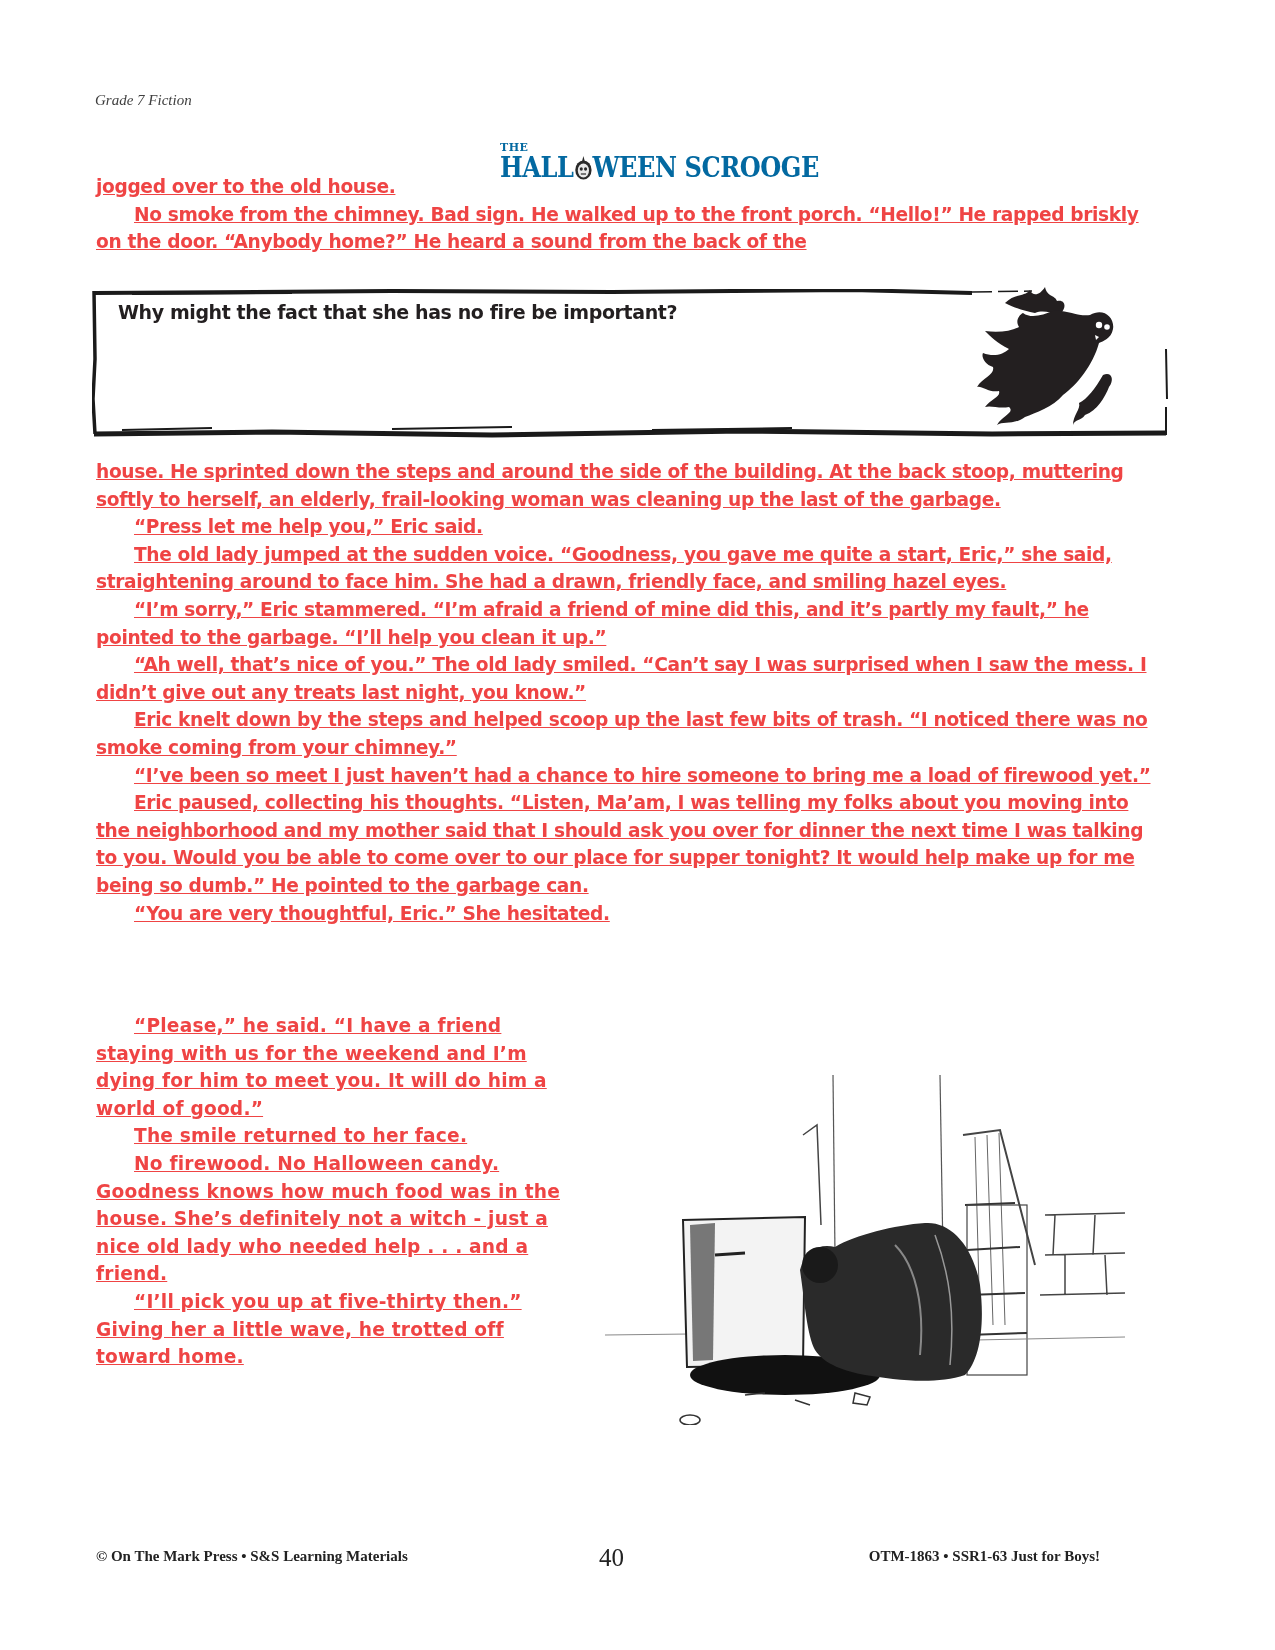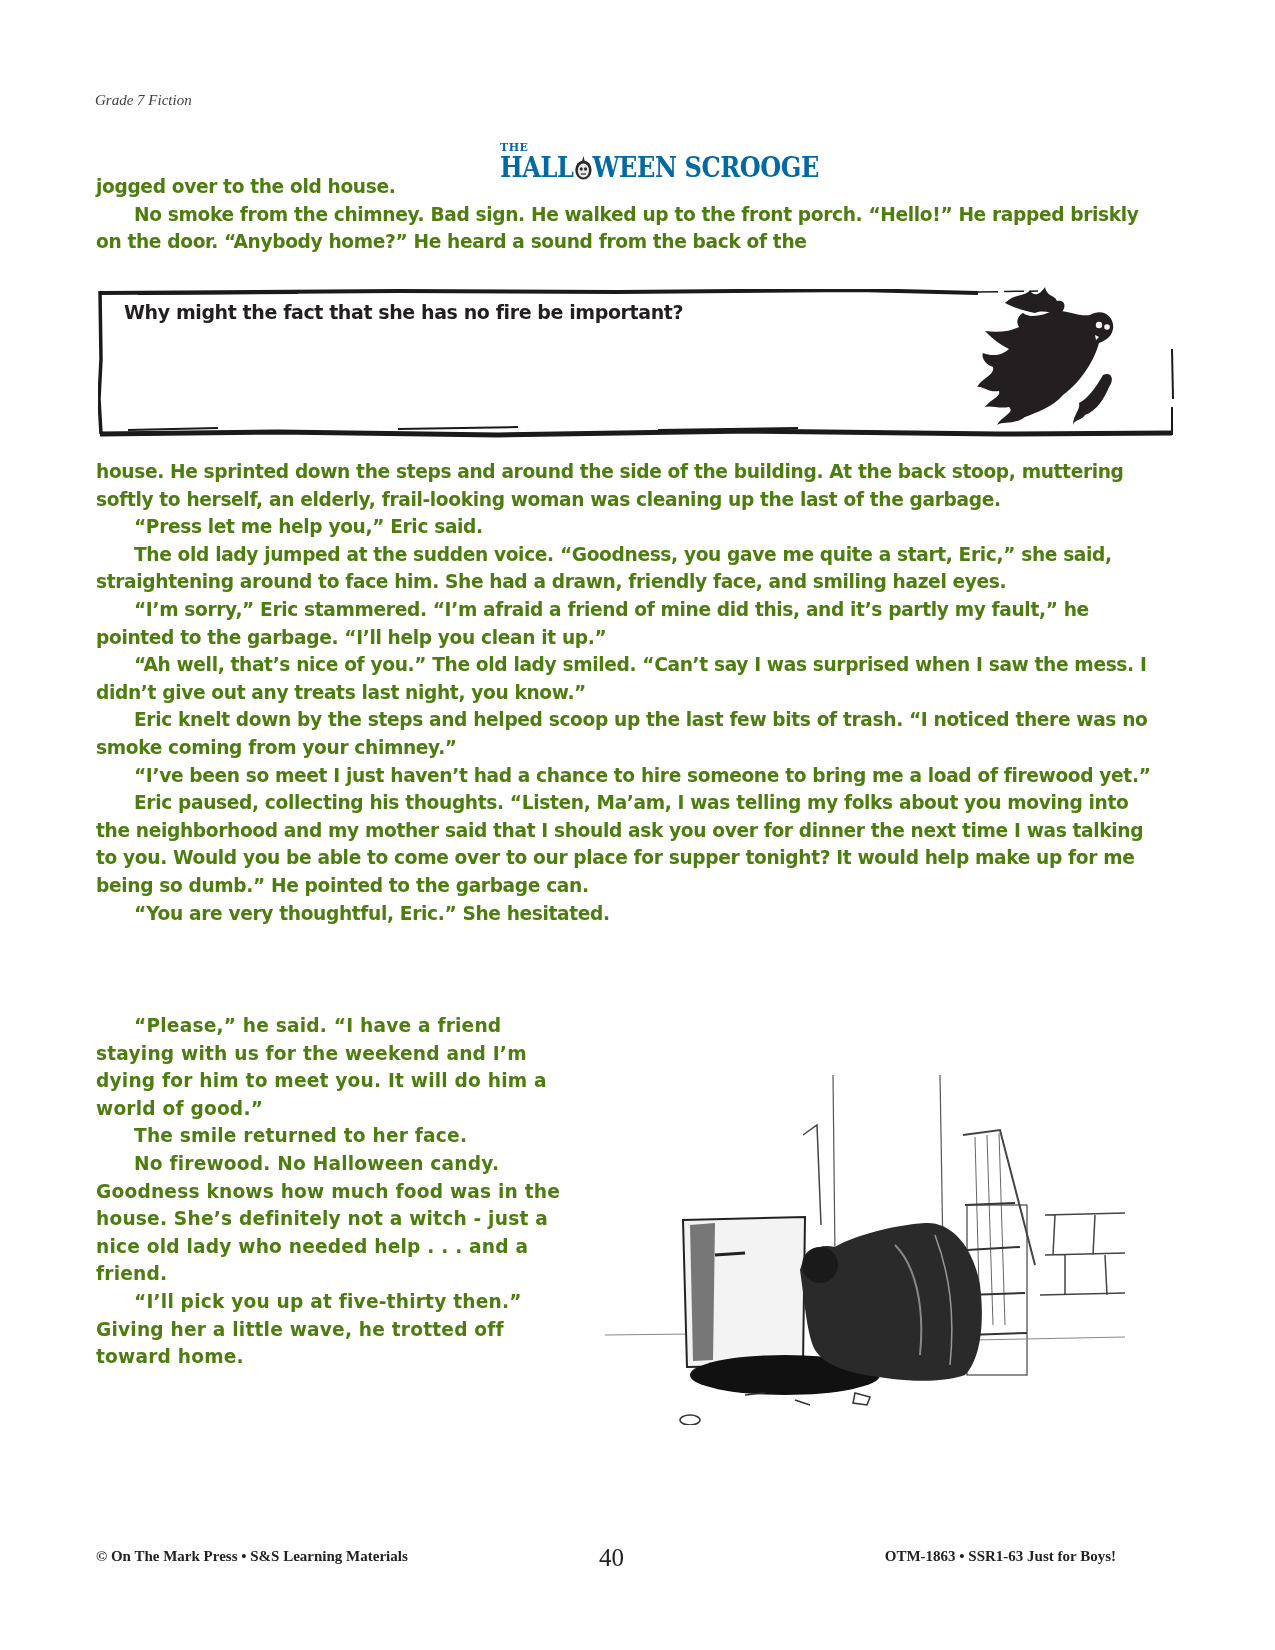--- a/index.html
+++ b/index.html
@@ -14,45 +14,45 @@
   }
   .title-logo .the { position: absolute; left: 0; top: 0; font-size: 11px; font-weight: bold; letter-spacing: 0.5px; }
   .title-logo .main {
     position: absolute; left: 0; top: 10px; font-size: 28px; font-weight: bold;
     letter-spacing: -0.5px; transform: scaleX(0.86); transform-origin: left top; white-space: nowrap;
   }
   .title-logo .skull { display: inline-block; width: 22px; height: 24px; vertical-align: -3px; }
   .text-block {
     position: absolute; left: 96px;
     font-family: "DejaVu Sans", sans-serif; font-weight: bold; font-size: 18.6px;
-    line-height: 27.6px; letter-spacing: -0.35px; color: #4d7c0f;
+    line-height: 27.6px; letter-spacing: -0.35px; color: #ef4444; text-decoration: underline;
   }
   .text-block p { margin: 0; }
   .text-block p.indent { text-indent: 38px; }
   .block-top { top: 173px; width: 1060px; }
   .block-mid { top: 458px; width: 1065px; }
   .block-narrow { top: 1012px; width: 470px; letter-spacing: 0.2px; }
   .question-box {
-    position: absolute; left: 98px; top: 289px; width: 1076px; height: 147px; text-align: center;
+    position: absolute; left: 92px; top: 289px; width: 1076px; height: 147px; text-align: center;
   }
   .question-box svg.frame { position: absolute; left: 0; top: 0; }
   .question-text {
     position: absolute; left: 26px; top: 12px;
     font-family: "DejaVu Sans", sans-serif; font-weight: bold; font-size: 19px;
     letter-spacing: -0.4px; color: #231f20;
   }
   .ghost { position: absolute; left: 975px; top: 275px; width: 150px; height: 165px; }
   .illustration { position: absolute; left: 595px; top: 1075px; width: 530px; height: 350px; }
   .footer {
     position: absolute; top: 1548px; left: 96px; width: 1020px;
     font-family: "Liberation Serif", serif; font-weight: bold; font-size: 15px; color: #222;
   }
   .footer .left { position: absolute; left: 0; top: 0; }
   .footer .center { position: absolute; left: 503px; top: -4px; font-weight: normal; font-size: 25px; }
-  .footer .right { position: absolute; right: 0; top: 0; }
+  .footer .right { position: absolute; right: 16px; top: 0; }
 </style>
 </head>
 <body>
 
 <div class="header-label">Grade 7 Fiction</div>
 
 <div class="title-logo">
   <span class="the">THE</span>
   <span class="main"><span>HALL</span><svg class="skull" viewBox="0 0 22 24">
         <path d="M11 0 L12.5 5 L9.5 5 Z" fill="#2a2a2a"></path>

